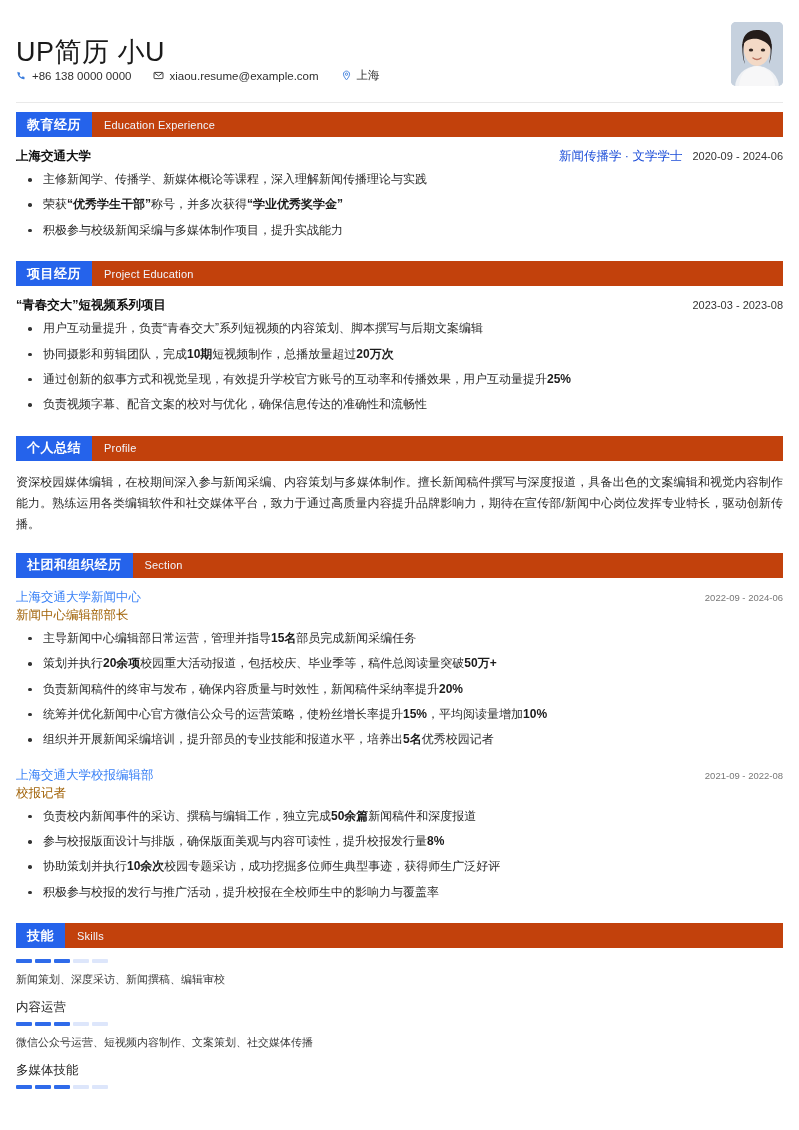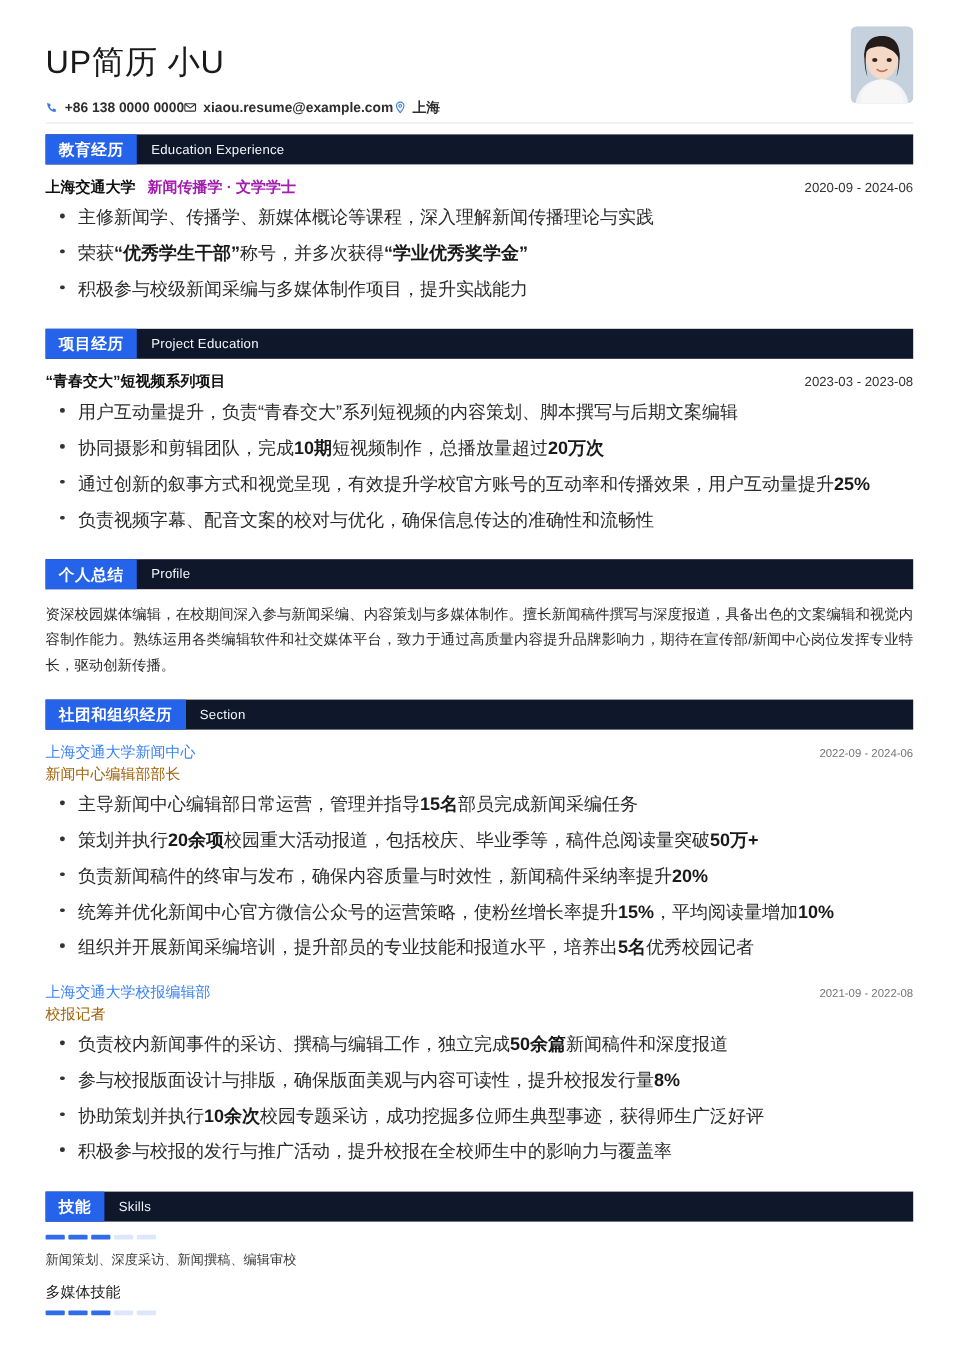--- a/index.html
+++ b/index.html
@@ -4,21 +4,21 @@
 <style>
   * { box-sizing: border-box; margin: 0; padding: 0; }
   html, body {
     width: 799px;
     background: #ffffff;
     font-family: "Liberation Sans", "DejaVu Sans", sans-serif;
     color: #1f1f1f;
   }
   body { width: 799px; height: 1130px; overflow: hidden; position: relative; }
 
-  .page { width: 799px; padding: 0 38px; position: relative; }
+  .page { width: 799px; padding: 0 16px; position: relative; }
 
   
   .header { position: relative; padding-top: 22px; height: 92px; }
   .name {
     font-size: 27px;
     font-weight: 400;
     letter-spacing: 0.5px;
     color: #1a1a1a;
     line-height: 1.2;
     padding-top: 14px;
@@ -29,42 +29,41 @@
     width: 52px; height: 64px;
     border-radius: 5px;
     overflow: hidden;
     background: #c3cedd;
   }
   .avatar svg { display: block; width: 100%; height: 100%; }
 
   .contact-row {
     display: flex;
     align-items: center;
-    margin-top: 14px;
+    gap: 22px;
     font-size: 11.5px;
     color: #2e2e2e;
-    font-weight: bold;
   }
   .contact-item { display: flex; align-items: center; gap: 5px; white-space: nowrap; }
   .contact-item .ci { display: inline-flex; width: 11px; height: 11px; align-items: center; justify-content: center; }
   .contact-item .ci svg { display: block; }
 
   .top-rule {
     height: 1px;
     background: #e9e9e9;
     margin: 10px 0 9px 0;
   }
 
   
   .section { margin-top: 0; }
   .sec-head {
     display: flex;
     align-items: stretch;
     height: 25px;
-    background: #0f172a;
+    background: #c2410c;
     margin-bottom: 11px;
   }
   .sec-head .cn {
     background: #2563eb;
     color: #ffffff;
     font-size: 13px;
     font-weight: 700;
     display: flex; align-items: center;
     padding: 0 11px;
     letter-spacing: 0.5px;
@@ -82,34 +81,34 @@
   .entry-head {
     display: flex;
     align-items: baseline;
     justify-content: space-between;
     gap: 10px;
   }
   .entry-org { font-size: 12.5px; font-weight: 700; color: #111; }
   .entry-org.regular { font-weight: 400; color: #3b82f6; font-size: 12.5px; }
   .entry-mid {
     flex: 1 1 auto;
-    text-align: left;
+    text-align: right;
     font-size: 12.5px;
-    font-weight: 700;
-    color: #a21caf;
+    font-weight: 400;
+    color: #1d4ed8;
   }
   .entry-date { font-size: 11px; color: #333; white-space: nowrap; flex: 0 0 auto; }
   .entry-date.small { font-size: 9.5px; color: #777; }
   .entry-role { font-size: 12.5px; color: #a16207; margin-top: 1px; }
 
   ul.bullets { list-style: none; margin: 6px 0 0 0; padding: 0; }
   ul.bullets li {
     position: relative;
     padding-left: 27px;
-    font-size: 15px;
+    font-size: 12px;
     line-height: 1.45;
     color: #2b2b2b;
     margin-bottom: 8px;
   }
   ul.bullets li:last-child { margin-bottom: 0; }
   ul.bullets li::before {
     content: "";
     position: absolute;
     left: 12px; top: 7px;
     width: 3.5px; height: 3.5px;
@@ -299,20 +298,31 @@
       <div class="skill-bar">
           <span class="on"></span>
           <span class="on"></span>
           <span class="on"></span>
           <span></span>
           <span></span>
         </div>
       <div class="skill-desc">新闻策划、深度采访、新闻撰稿、编辑审校</div>
     </div>
 
+    <div class="skill">
+      <div class="skill-name">内容运营</div>
+      <div class="skill-bar">
+          <span class="on"></span>
+          <span class="on"></span>
+          <span class="on"></span>
+          <span></span>
+          <span></span>
+        </div>
+      <div class="skill-desc">微信公众号运营、短视频内容制作、文案策划、社交媒体传播</div>
+    </div>
 
     <div class="skill">
       <div class="skill-name">多媒体技能</div>
       <div class="skill-bar">
           <span class="on"></span>
           <span class="on"></span>
           <span class="on"></span>
           <span></span>
           <span></span>
         </div>

